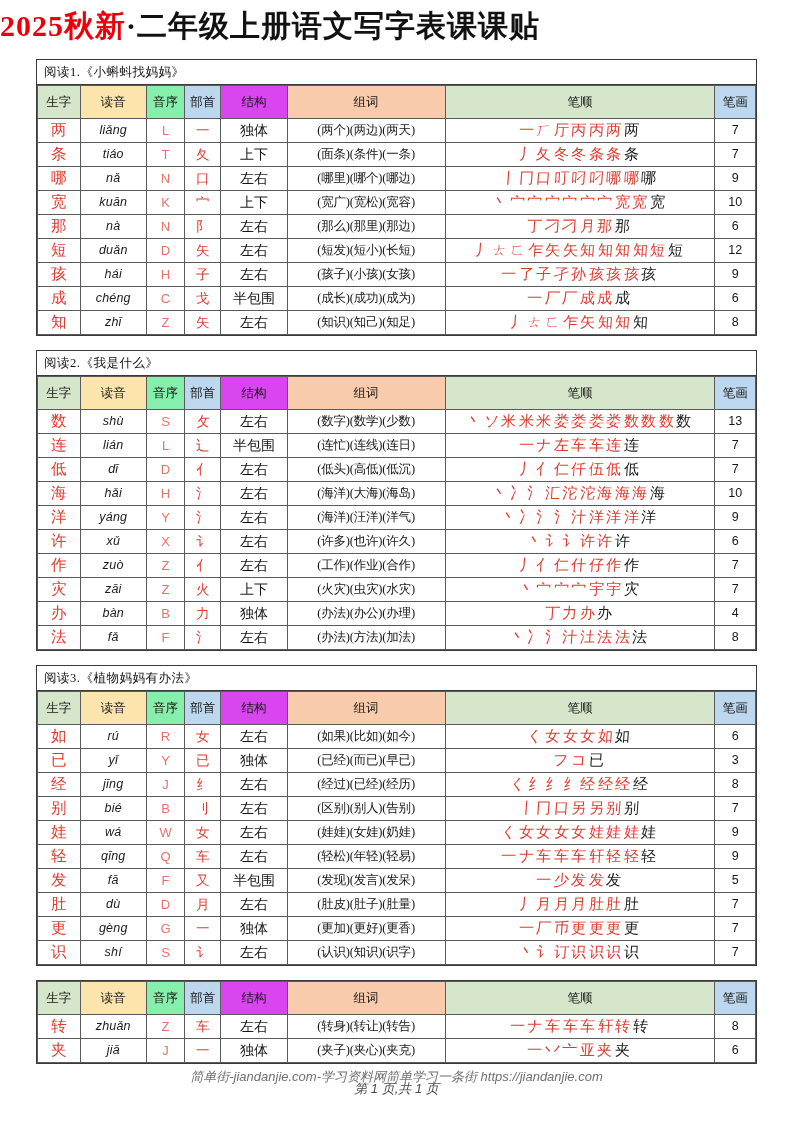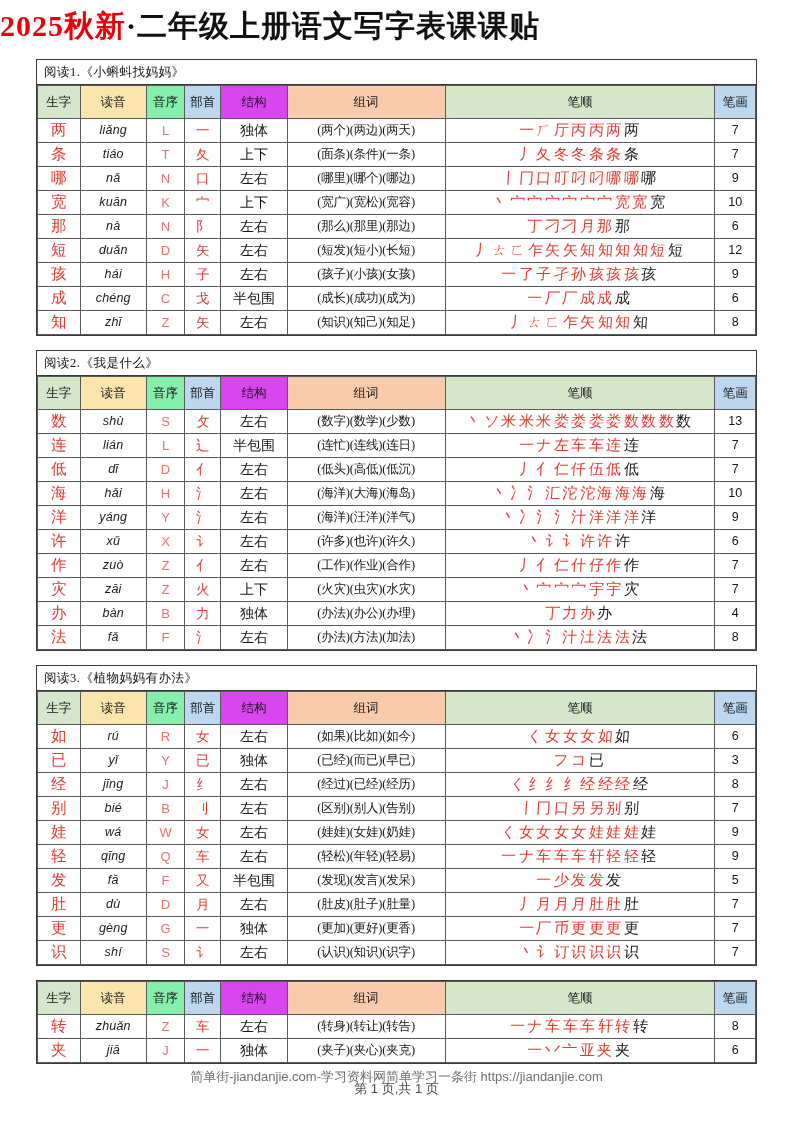--- a/index.html
+++ b/index.html
@@ -138,21 +138,21 @@
   .footer {
     position: absolute;
     left: 0; right: 0;
     top: 1068px;
     text-align: center;
     font-size: 13px;
     color: #6f6f6f;
     font-family: "Liberation Sans", "DejaVu Sans", sans-serif;
     white-space: nowrap;
   }
-  .footer-stack { position: relative; display: inline-block; }
+  .footer-stack { position: relative; display: inline-block; font-style: italic; }
   .footer-page {
     position: absolute;
     left: 50%;
     top: 12px;
     transform: translateX(-50%);
     color: #4a4a4a;
     font-size: 13px;
     white-space: nowrap;
   }
 </style>

